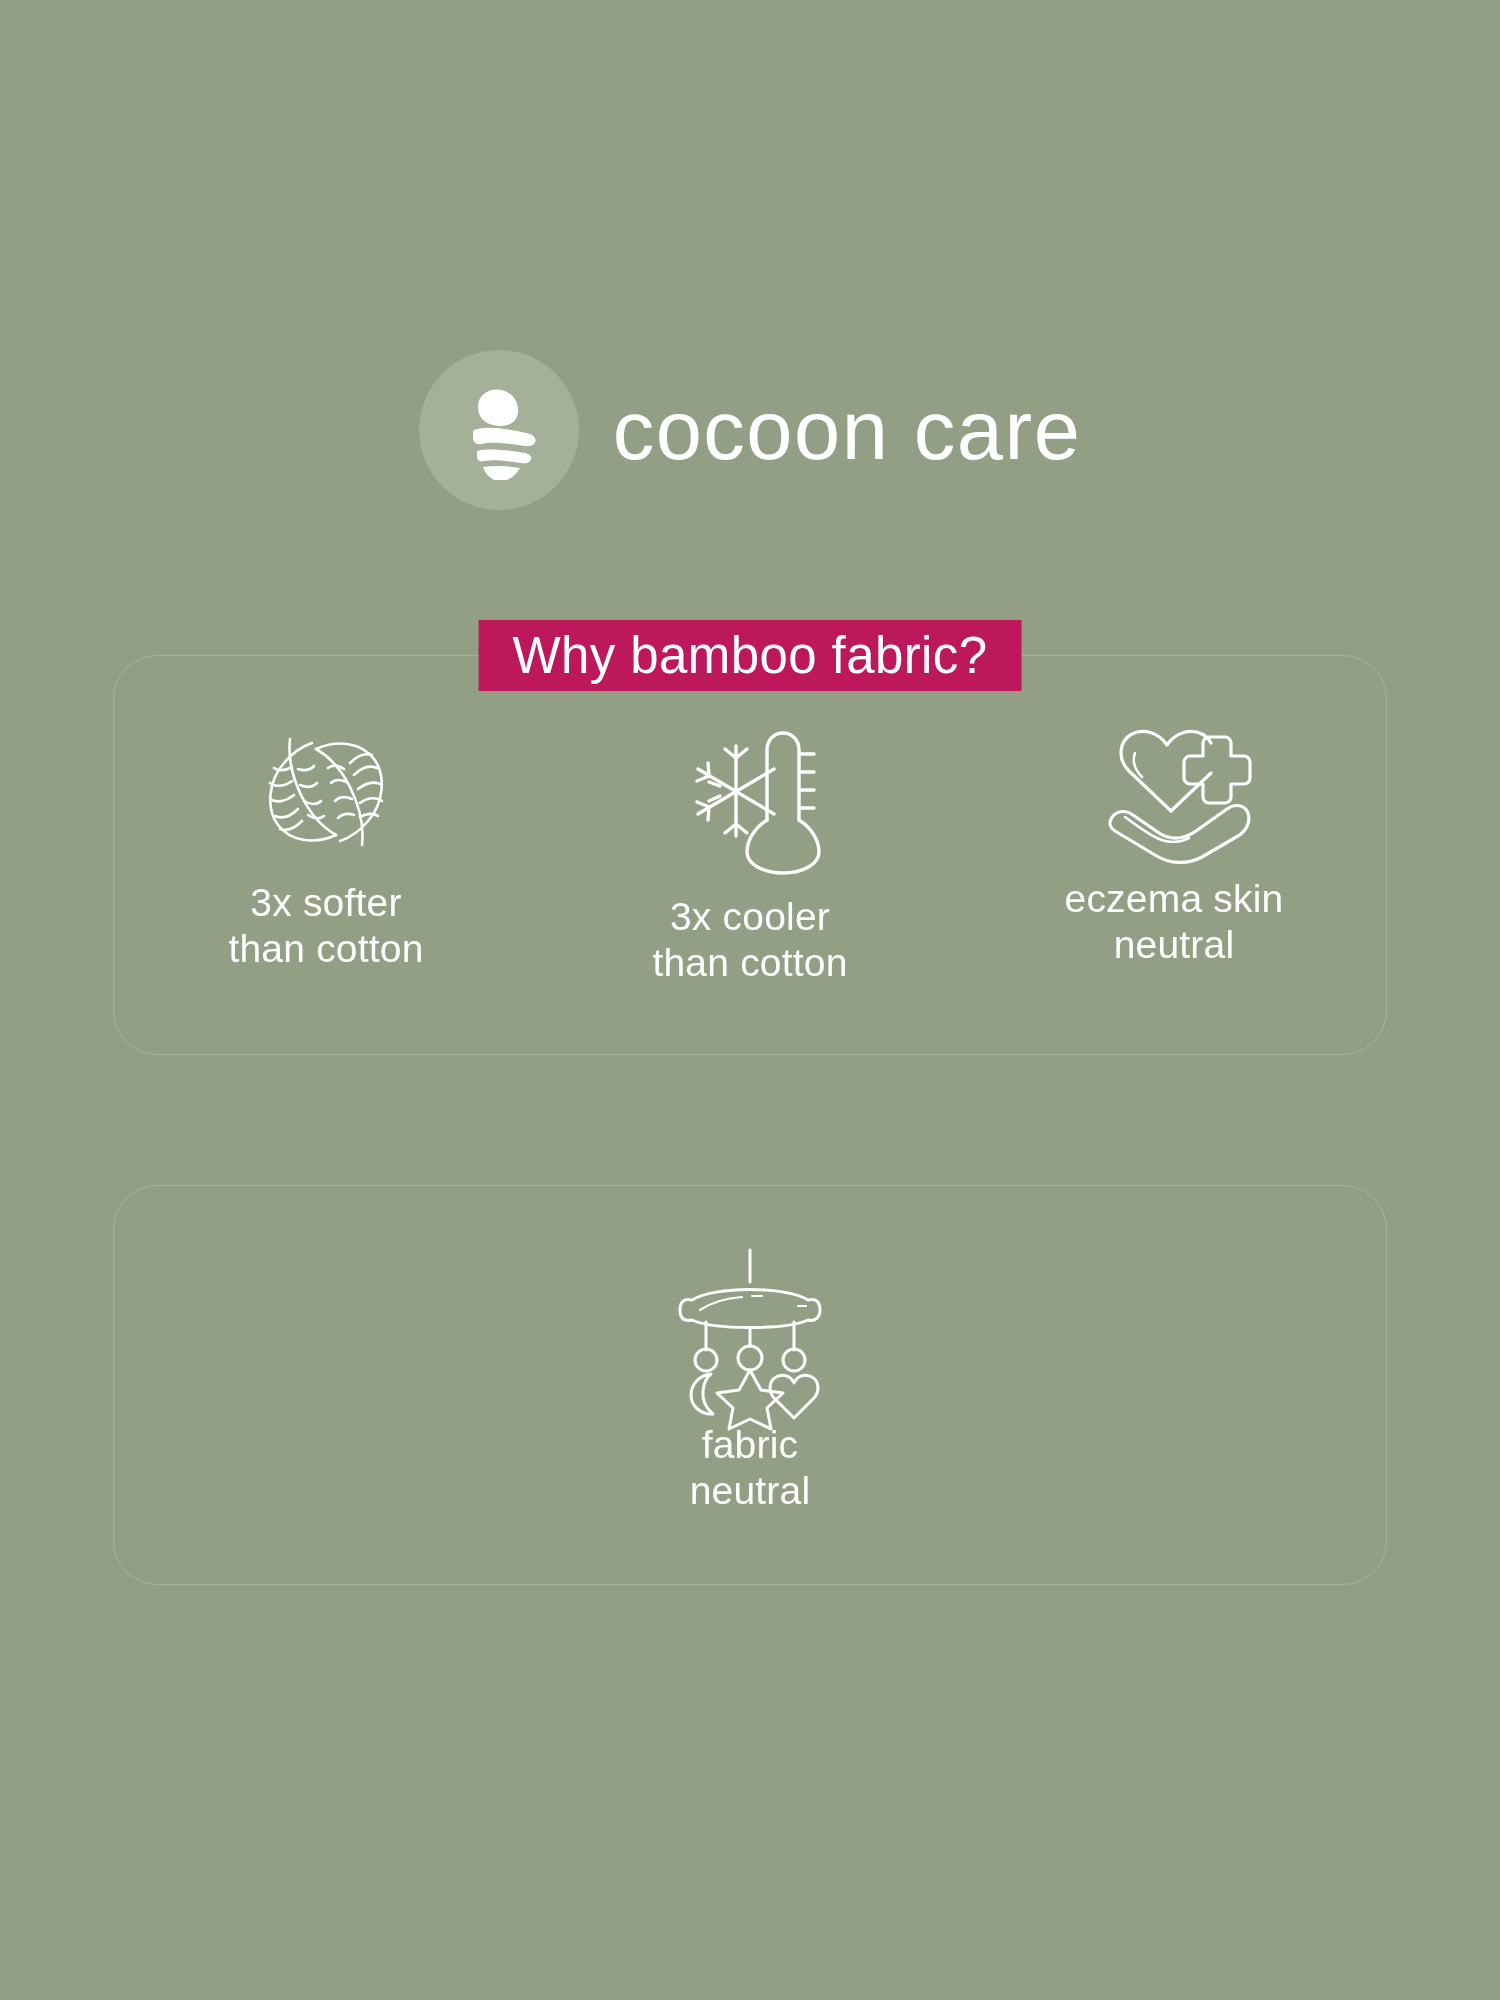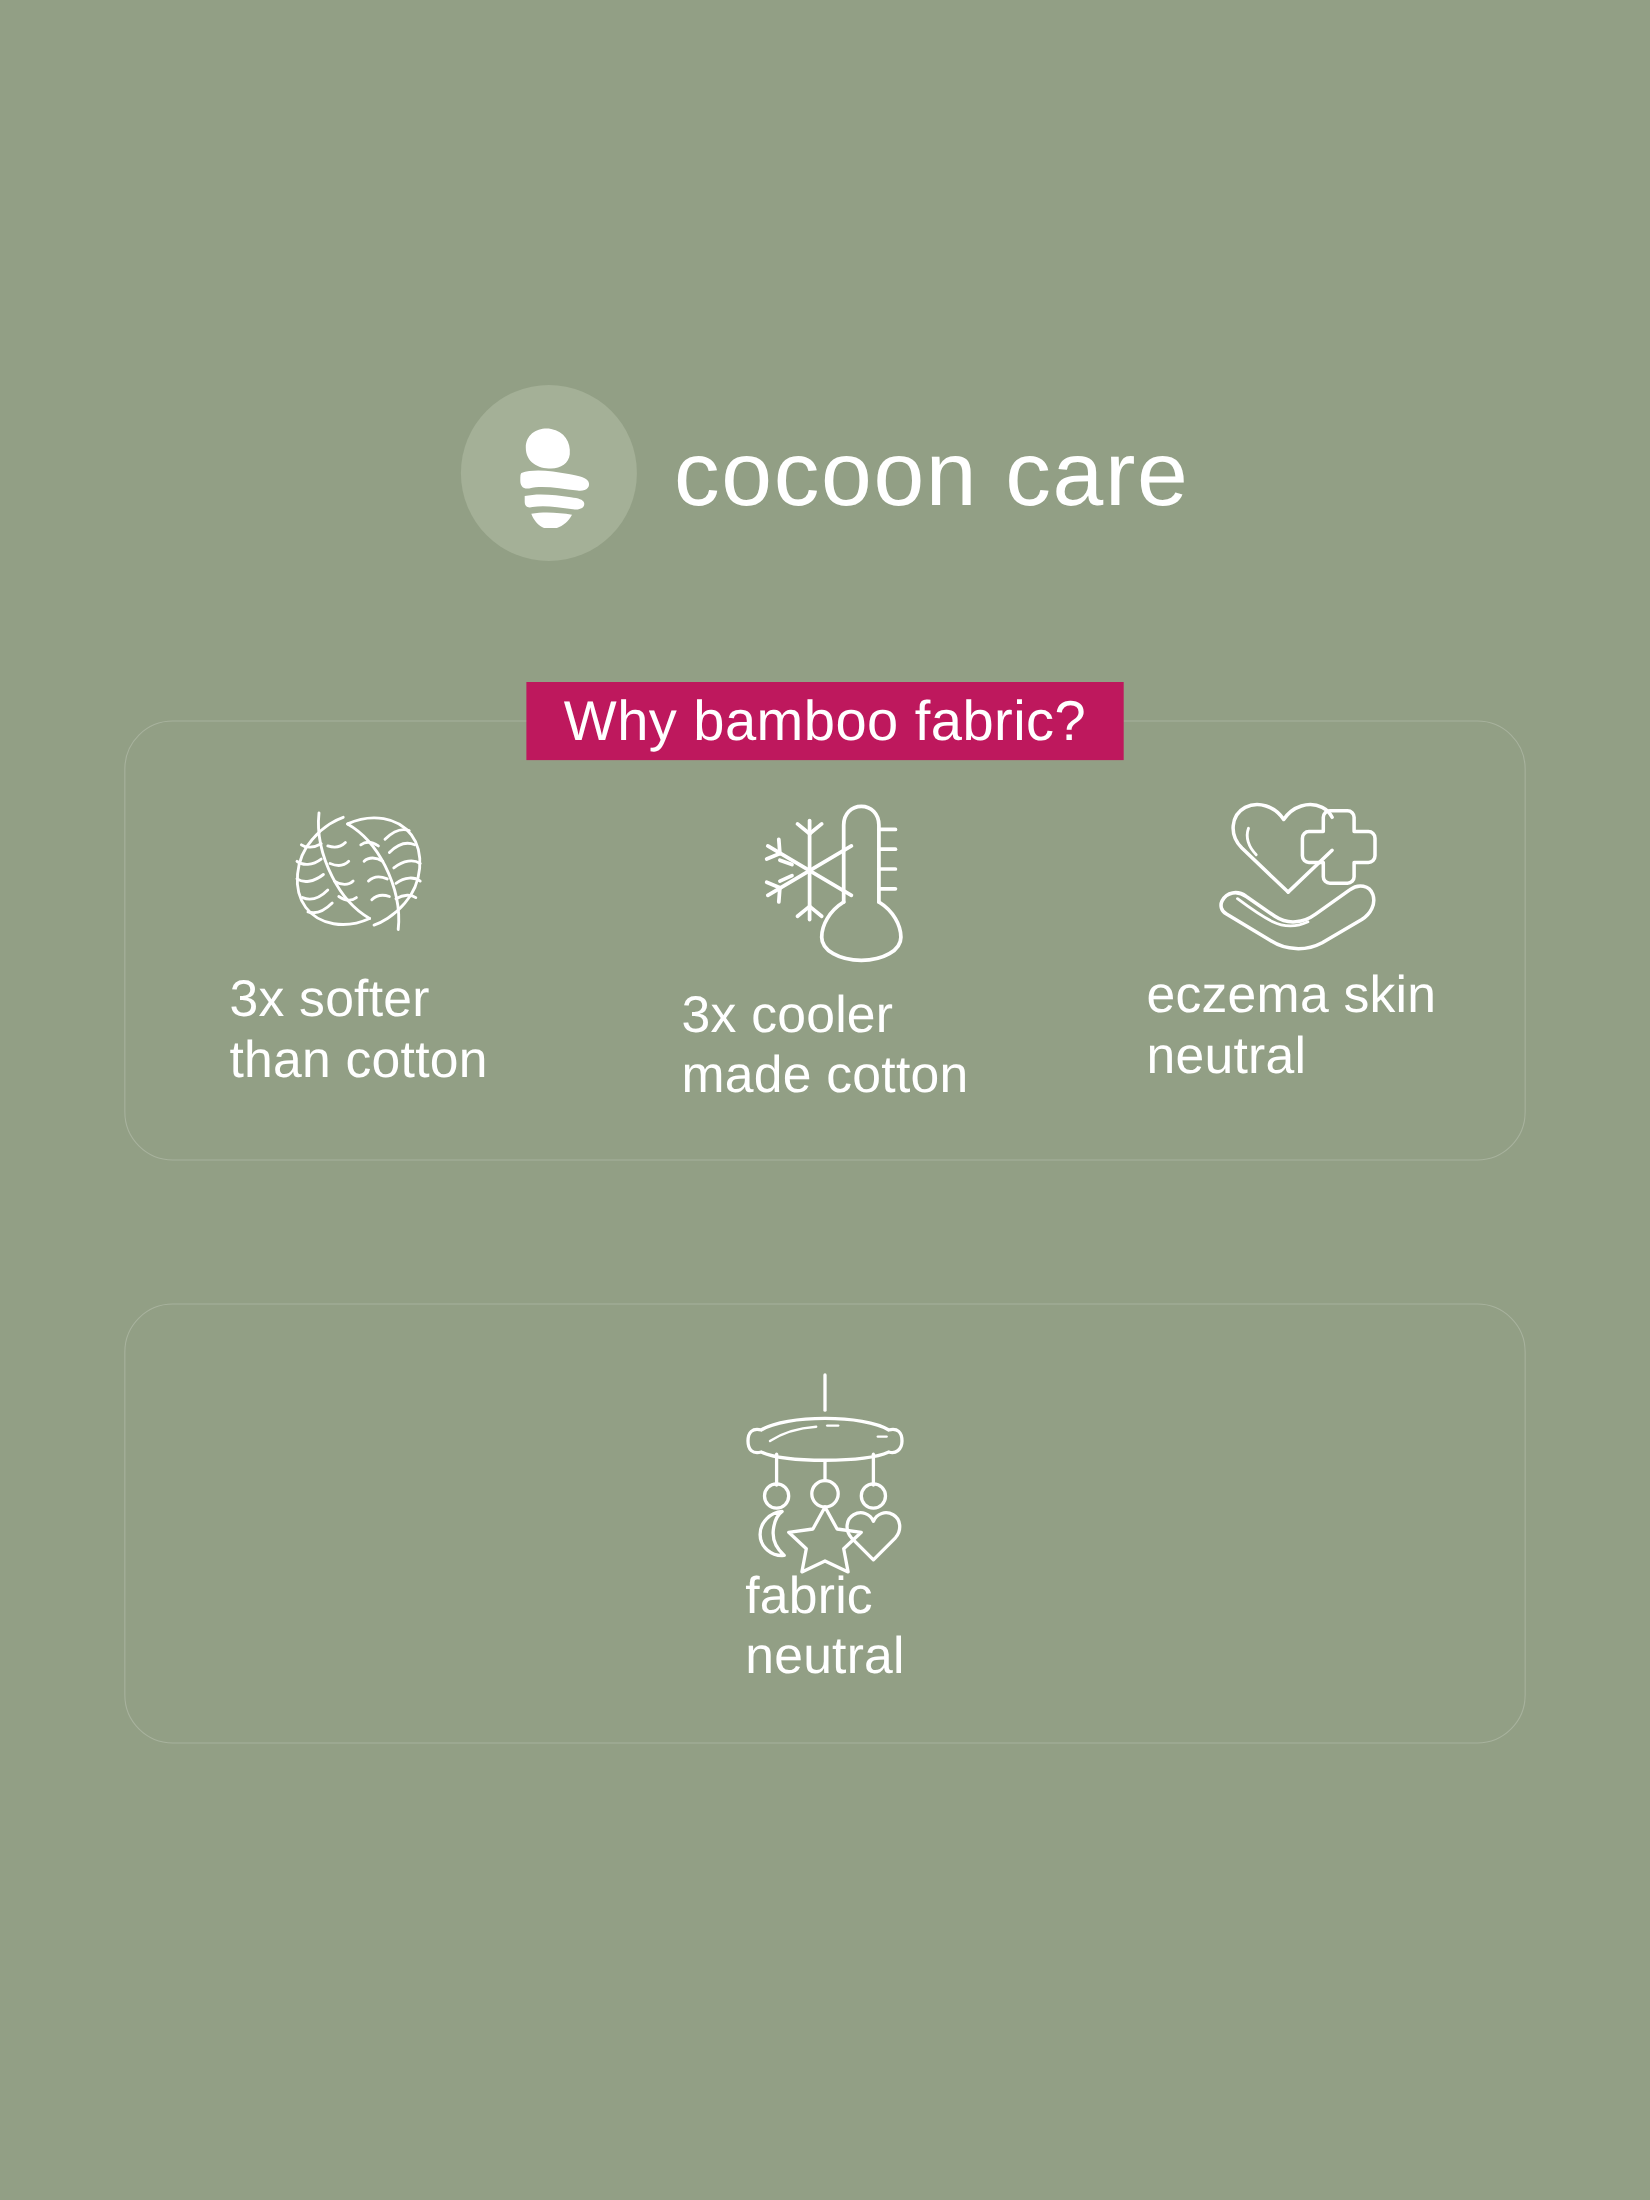--- a/index.html
+++ b/index.html
@@ -105,22 +105,22 @@
     justify-content: center;
   }
 
   .feature-icon svg {
     display: block;
     overflow: visible;
   }
 
   .feature-label {
     margin-top: 16px;
-    text-align: left;
-    font-size: 47px;
+    text-align: center;
+    font-size: 39px;
     font-weight: 300;
     line-height: 1.18;
     color: #ffffff;
     letter-spacing: 0.2px;
     white-space: pre-line;
   }
 
   
   #feature-softer .feature-label { margin-top: 12px; }
   #feature-cooler .feature-icon { height: 162px; }
@@ -210,21 +210,21 @@
               <path d="M46 100 L57 109"></path>
             <path d="M19 52 L18 39"></path>
               <path d="M19 52 L7 57"></path>
             <path d="M19 83 L18 96"></path>
               <path d="M19 83 L7 78"></path>
             <path d="M30 62 L19 58"></path>
               <path d="M30 72 L19 77"></path>
           </svg>
         </div>
         <div class="feature-label">3x cooler
-made cotton</div>
+than cotton</div>
       </div>
 
       <div class="feature" id="feature-eczema">
         <div class="feature-icon">
           <svg width="150" height="140" viewBox="0 0 150 140" fill="none" stroke="#ffffff" stroke-width="3.2" stroke-linecap="round" stroke-linejoin="round">
 
             <path d="M72 88 L30 48 C18 36, 20 18, 33 11 C45 5, 60 10, 68 22 C76 10, 91 5, 103 11 C107 13, 110 16, 112 20"></path>
             <path d="M72 88 L112 50"></path>
 
             <path d="M36 30 C33 38, 36 47, 43 54" stroke-width="2.6"></path>

